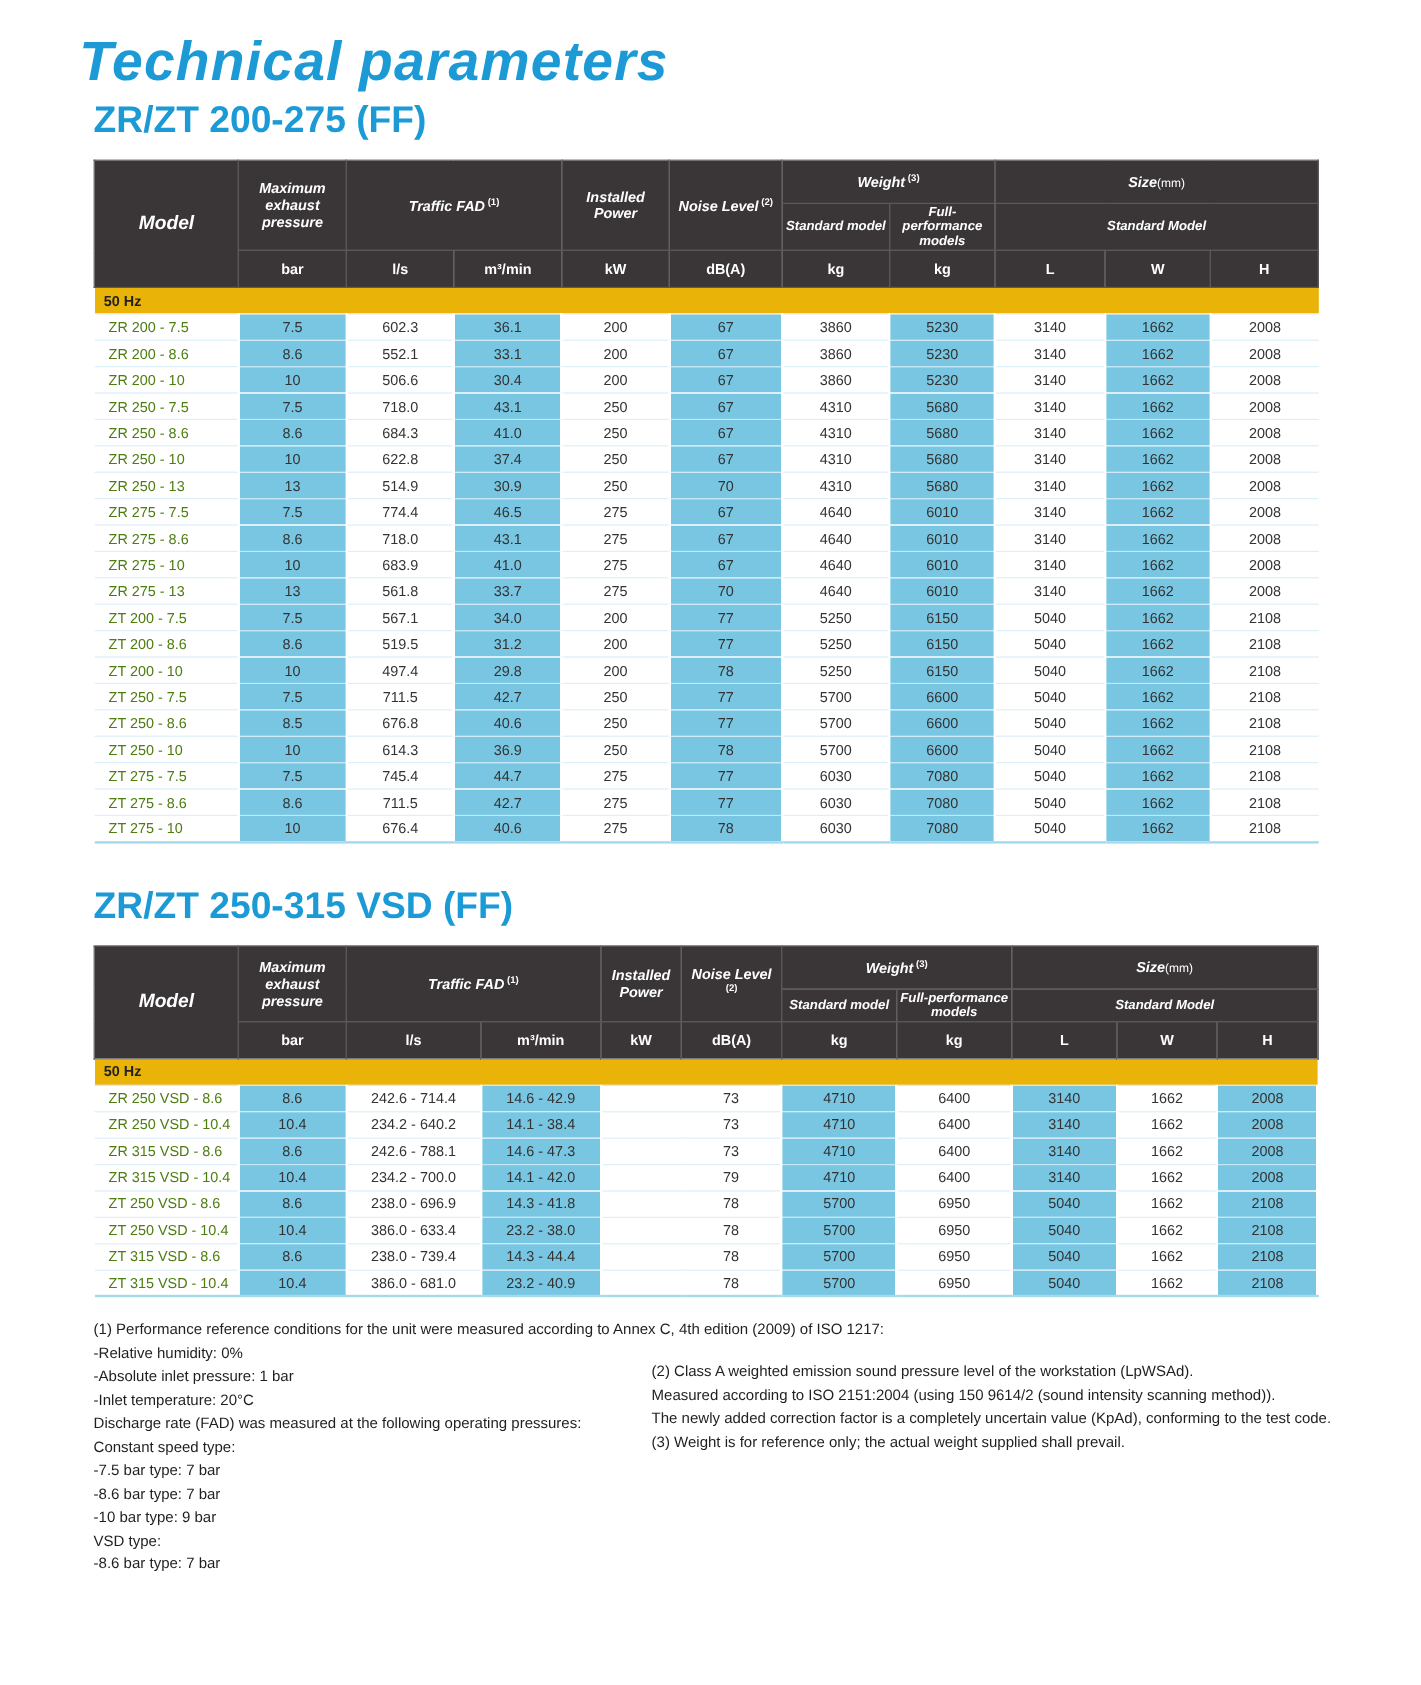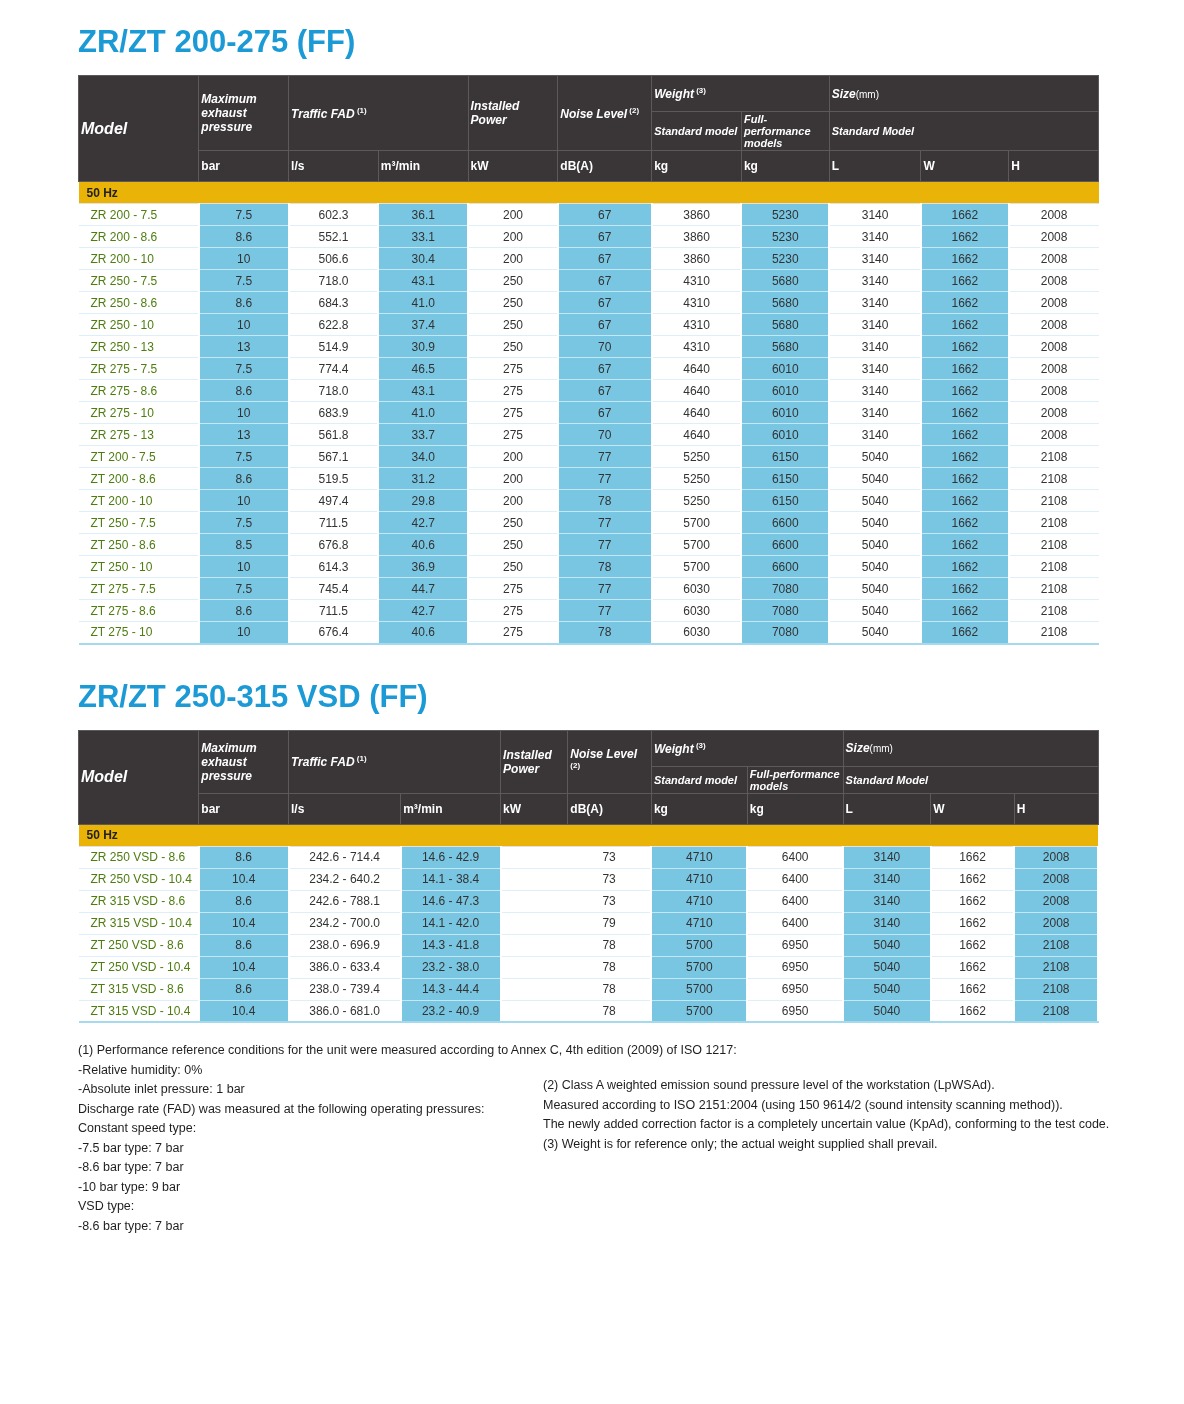--- a/index.html
+++ b/index.html
@@ -35,21 +35,21 @@
     width:1021px;
   }
   table.spec thead th {
     background:#3a3637;
     color:#ffffff;
     font-weight:bold;
     font-style:italic;
     font-size:12px;
     border:1px solid #5d595a;
     padding:1px 2px;
-    text-align:left;
+    text-align:center;
   }
   table.spec thead tr.grp-a th { height:36px; }
   table.spec thead tr.grp-b th { height:26px; font-size:11px; }
   table.spec thead th.model-h { font-size:16px; }
   table.spec thead th.size-std-h { font-size:14px; }
   table.spec thead th.unit {
     font-style:normal;
     font-size:12px;
     height:31px;
     font-weight:bold;
@@ -102,20 +102,21 @@
     position:absolute;
     left:465px; top:35px;
     width:575px;
   }
 </style>
 </head>
 <body>
 
 <div class="content">
 
+  <h1 class="page-title">Technical parameters</h1>
 
   <div class="section section1">
     <h2 class="section-heading">ZR/ZT 200-275 (FF)</h2>
     <table class="spec">
         <colgroup>
           <col style="width: 11.8%;">
           <col style="width: 8.8%;">
           <col style="width: 8.8%;">
           <col style="width: 8.8%;">
           <col style="width: 8.8%;">
@@ -576,20 +577,21 @@
           </tr>
         </tbody>
       </table>
   </div>
 
   <div class="notes">
     <div class="notes-left">
         <div class="note-line">(1) Performance reference conditions for the unit were measured according to Annex C, 4th edition (2009) of ISO 1217:</div>
         <div class="note-line">-Relative humidity: 0%</div>
         <div class="note-line">-Absolute inlet pressure: 1 bar</div>
+        <div class="note-line">-Inlet temperature: 20°C</div>
         <div class="note-line">Discharge rate (FAD) was measured at the following operating pressures:</div>
         <div class="note-line">Constant speed type:</div>
         <div class="note-line">-7.5 bar type: 7 bar</div>
         <div class="note-line">-8.6 bar type: 7 bar</div>
         <div class="note-line">-10 bar type: 9 bar</div>
         <div class="note-line">VSD type:</div>
         <div class="note-line">-8.6 bar type: 7 bar</div>
       </div>
     <div class="notes-right">
         <div class="note-line">(2) Class A weighted emission sound pressure level of the workstation (LpWSAd).</div>

